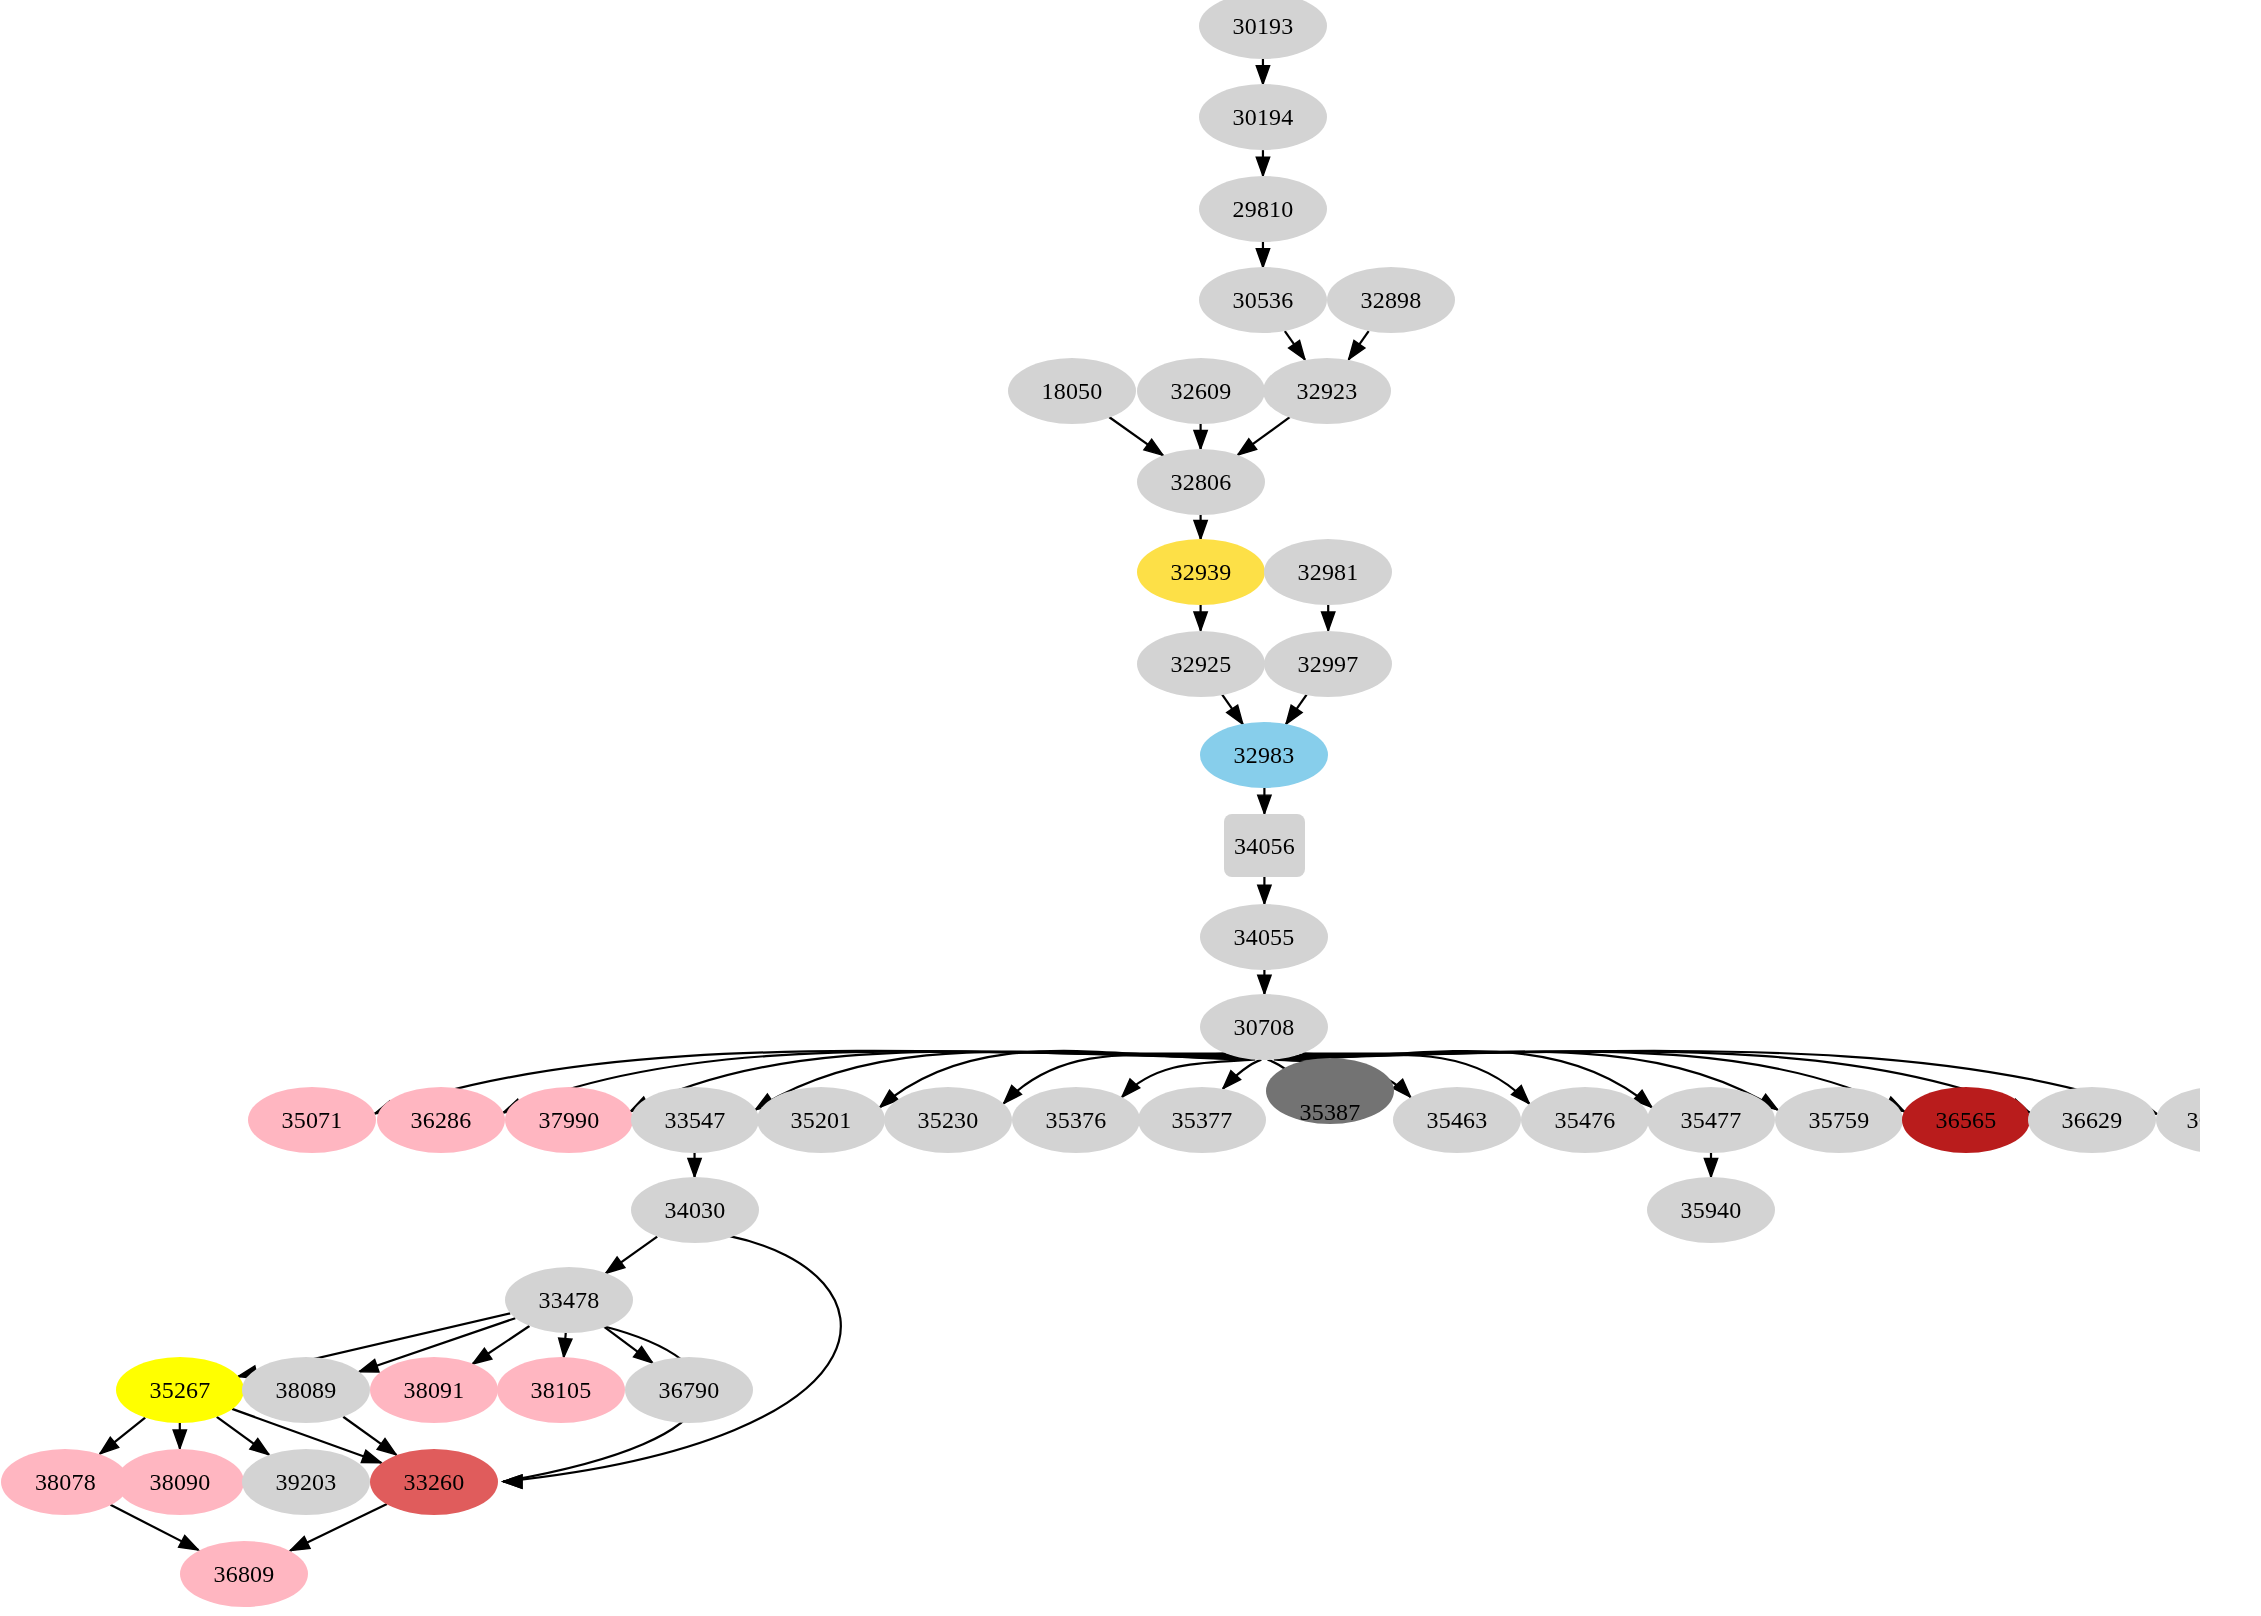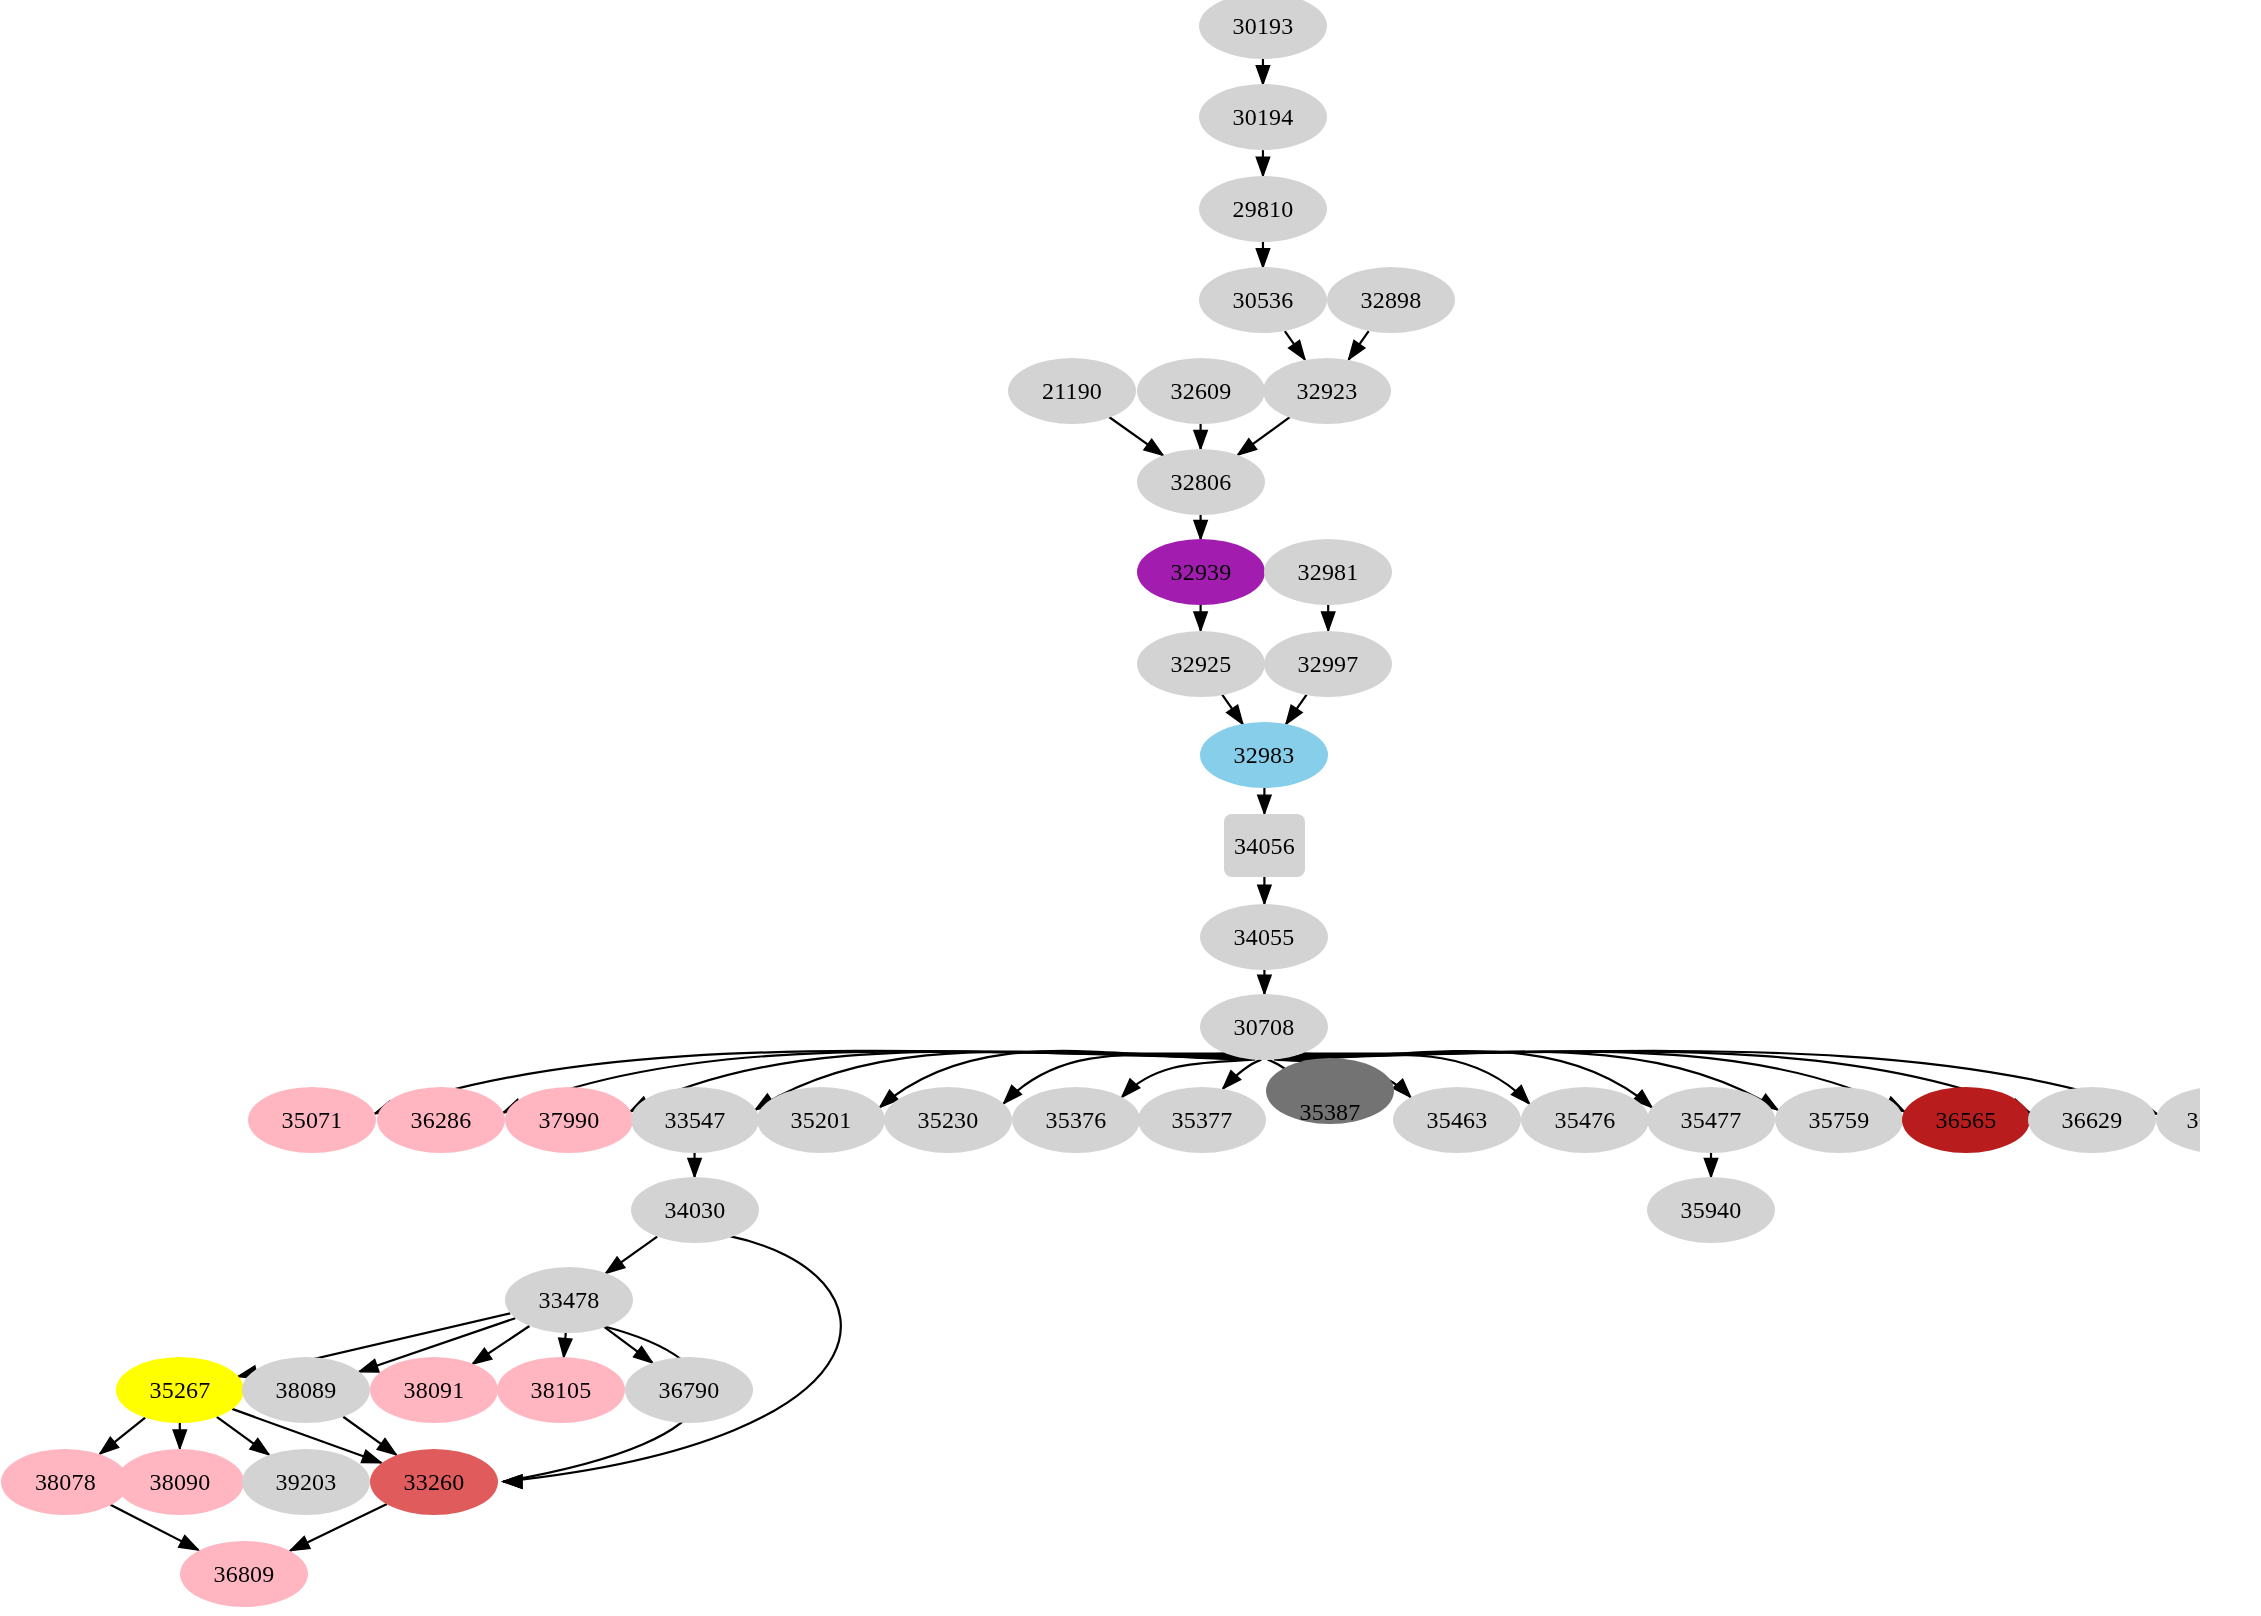--- a/index.html
+++ b/index.html
@@ -177,29 +177,29 @@
       <div class="node ellipse" style="left: 1199px; top: 267px; width: 128px; height: 66px; background: rgb(211, 211, 211);">
         <span class="node-label">30536</span>
       </div>
       <div class="node ellipse" style="left: 1327px; top: 267px; width: 128px; height: 66px; background: rgb(211, 211, 211);">
         <span class="node-label">32898</span>
       </div>
       <div class="node ellipse" style="left: 1263px; top: 358px; width: 128px; height: 66px; background: rgb(211, 211, 211);">
         <span class="node-label">32923</span>
       </div>
       <div class="node ellipse" style="left: 1008px; top: 358px; width: 128px; height: 66px; background: rgb(211, 211, 211);">
-        <span class="node-label">21190</span>
+        <span class="node-label">18050</span>
       </div>
       <div class="node ellipse" style="left: 1137px; top: 358px; width: 128px; height: 66px; background: rgb(211, 211, 211);">
         <span class="node-label">32609</span>
       </div>
       <div class="node ellipse" style="left: 1137px; top: 449px; width: 128px; height: 66px; background: rgb(211, 211, 211);">
         <span class="node-label">32806</span>
       </div>
-      <div class="node ellipse" style="left: 1137px; top: 539px; width: 128px; height: 66px; background: #a21caf;">
+      <div class="node ellipse" style="left: 1137px; top: 539px; width: 128px; height: 66px; background: #fde047;">
         <span class="node-label">32939</span>
       </div>
       <div class="node ellipse" style="left: 1264px; top: 539px; width: 128px; height: 66px; background: rgb(211, 211, 211);">
         <span class="node-label">32981</span>
       </div>
       <div class="node ellipse" style="left: 1137px; top: 631px; width: 128px; height: 66px; background: rgb(211, 211, 211);">
         <span class="node-label">32925</span>
       </div>
       <div class="node ellipse" style="left: 1264px; top: 631px; width: 128px; height: 66px; background: rgb(211, 211, 211);">
         <span class="node-label">32997</span>

